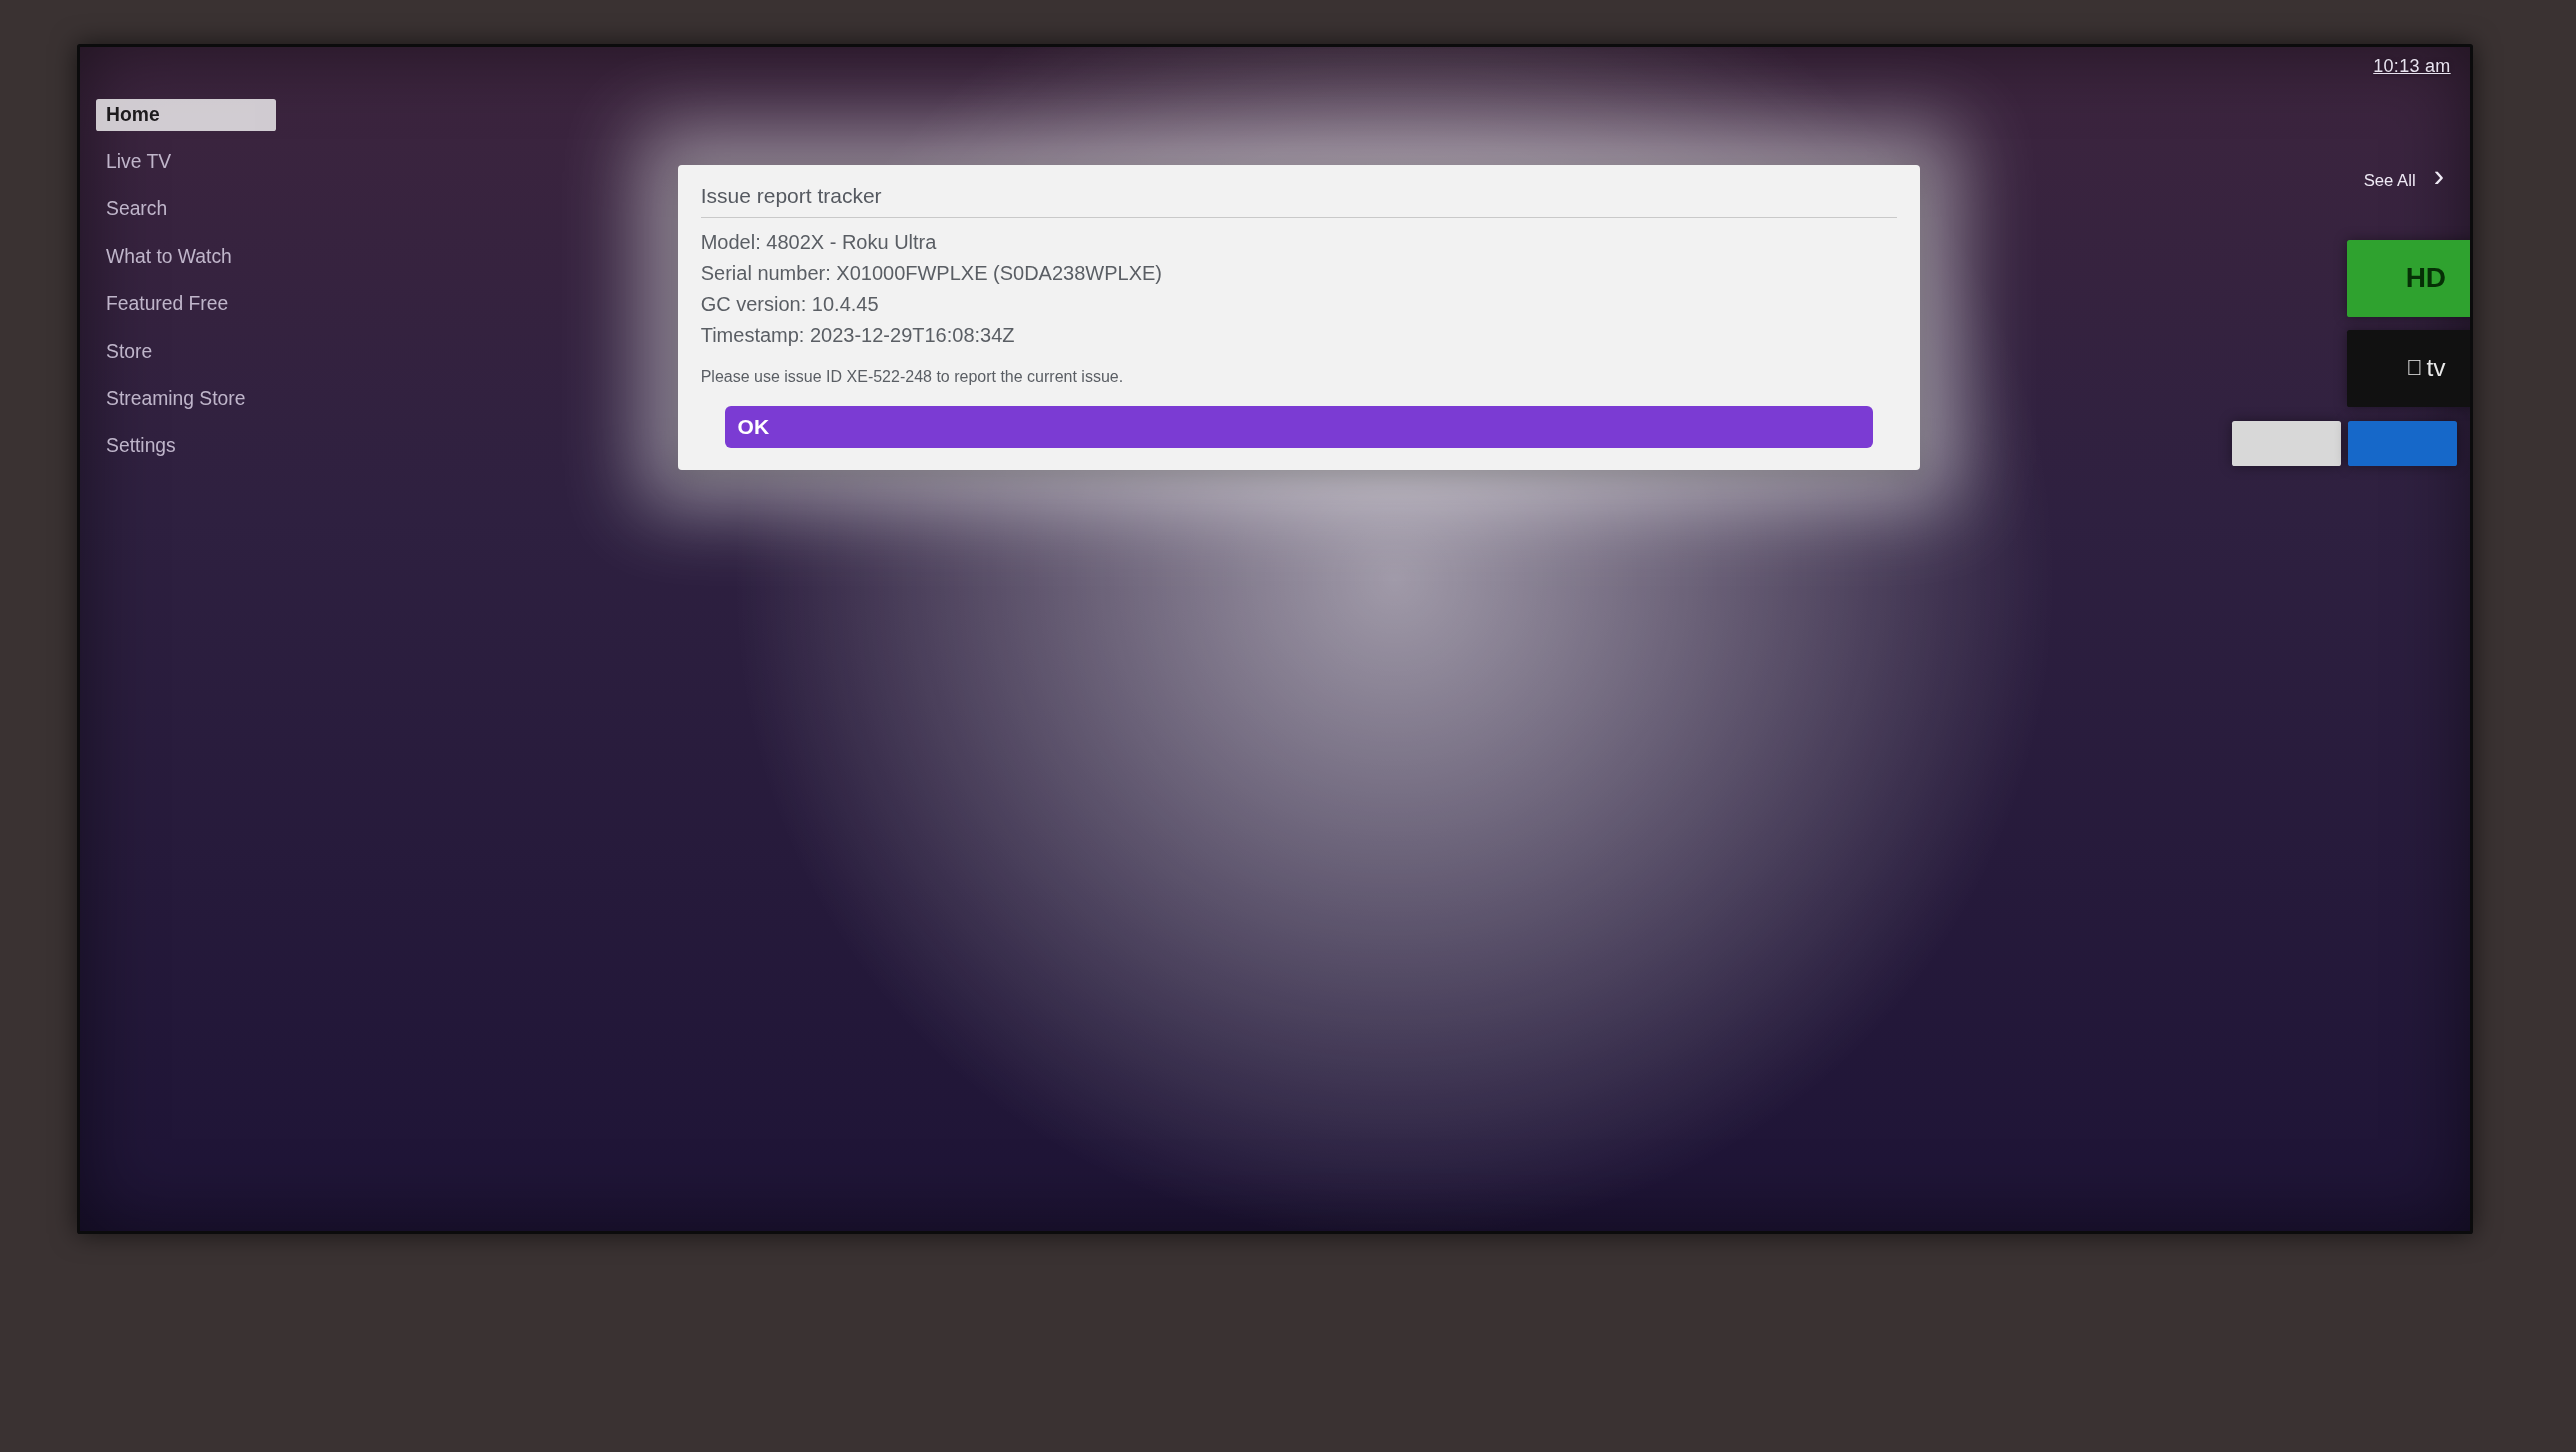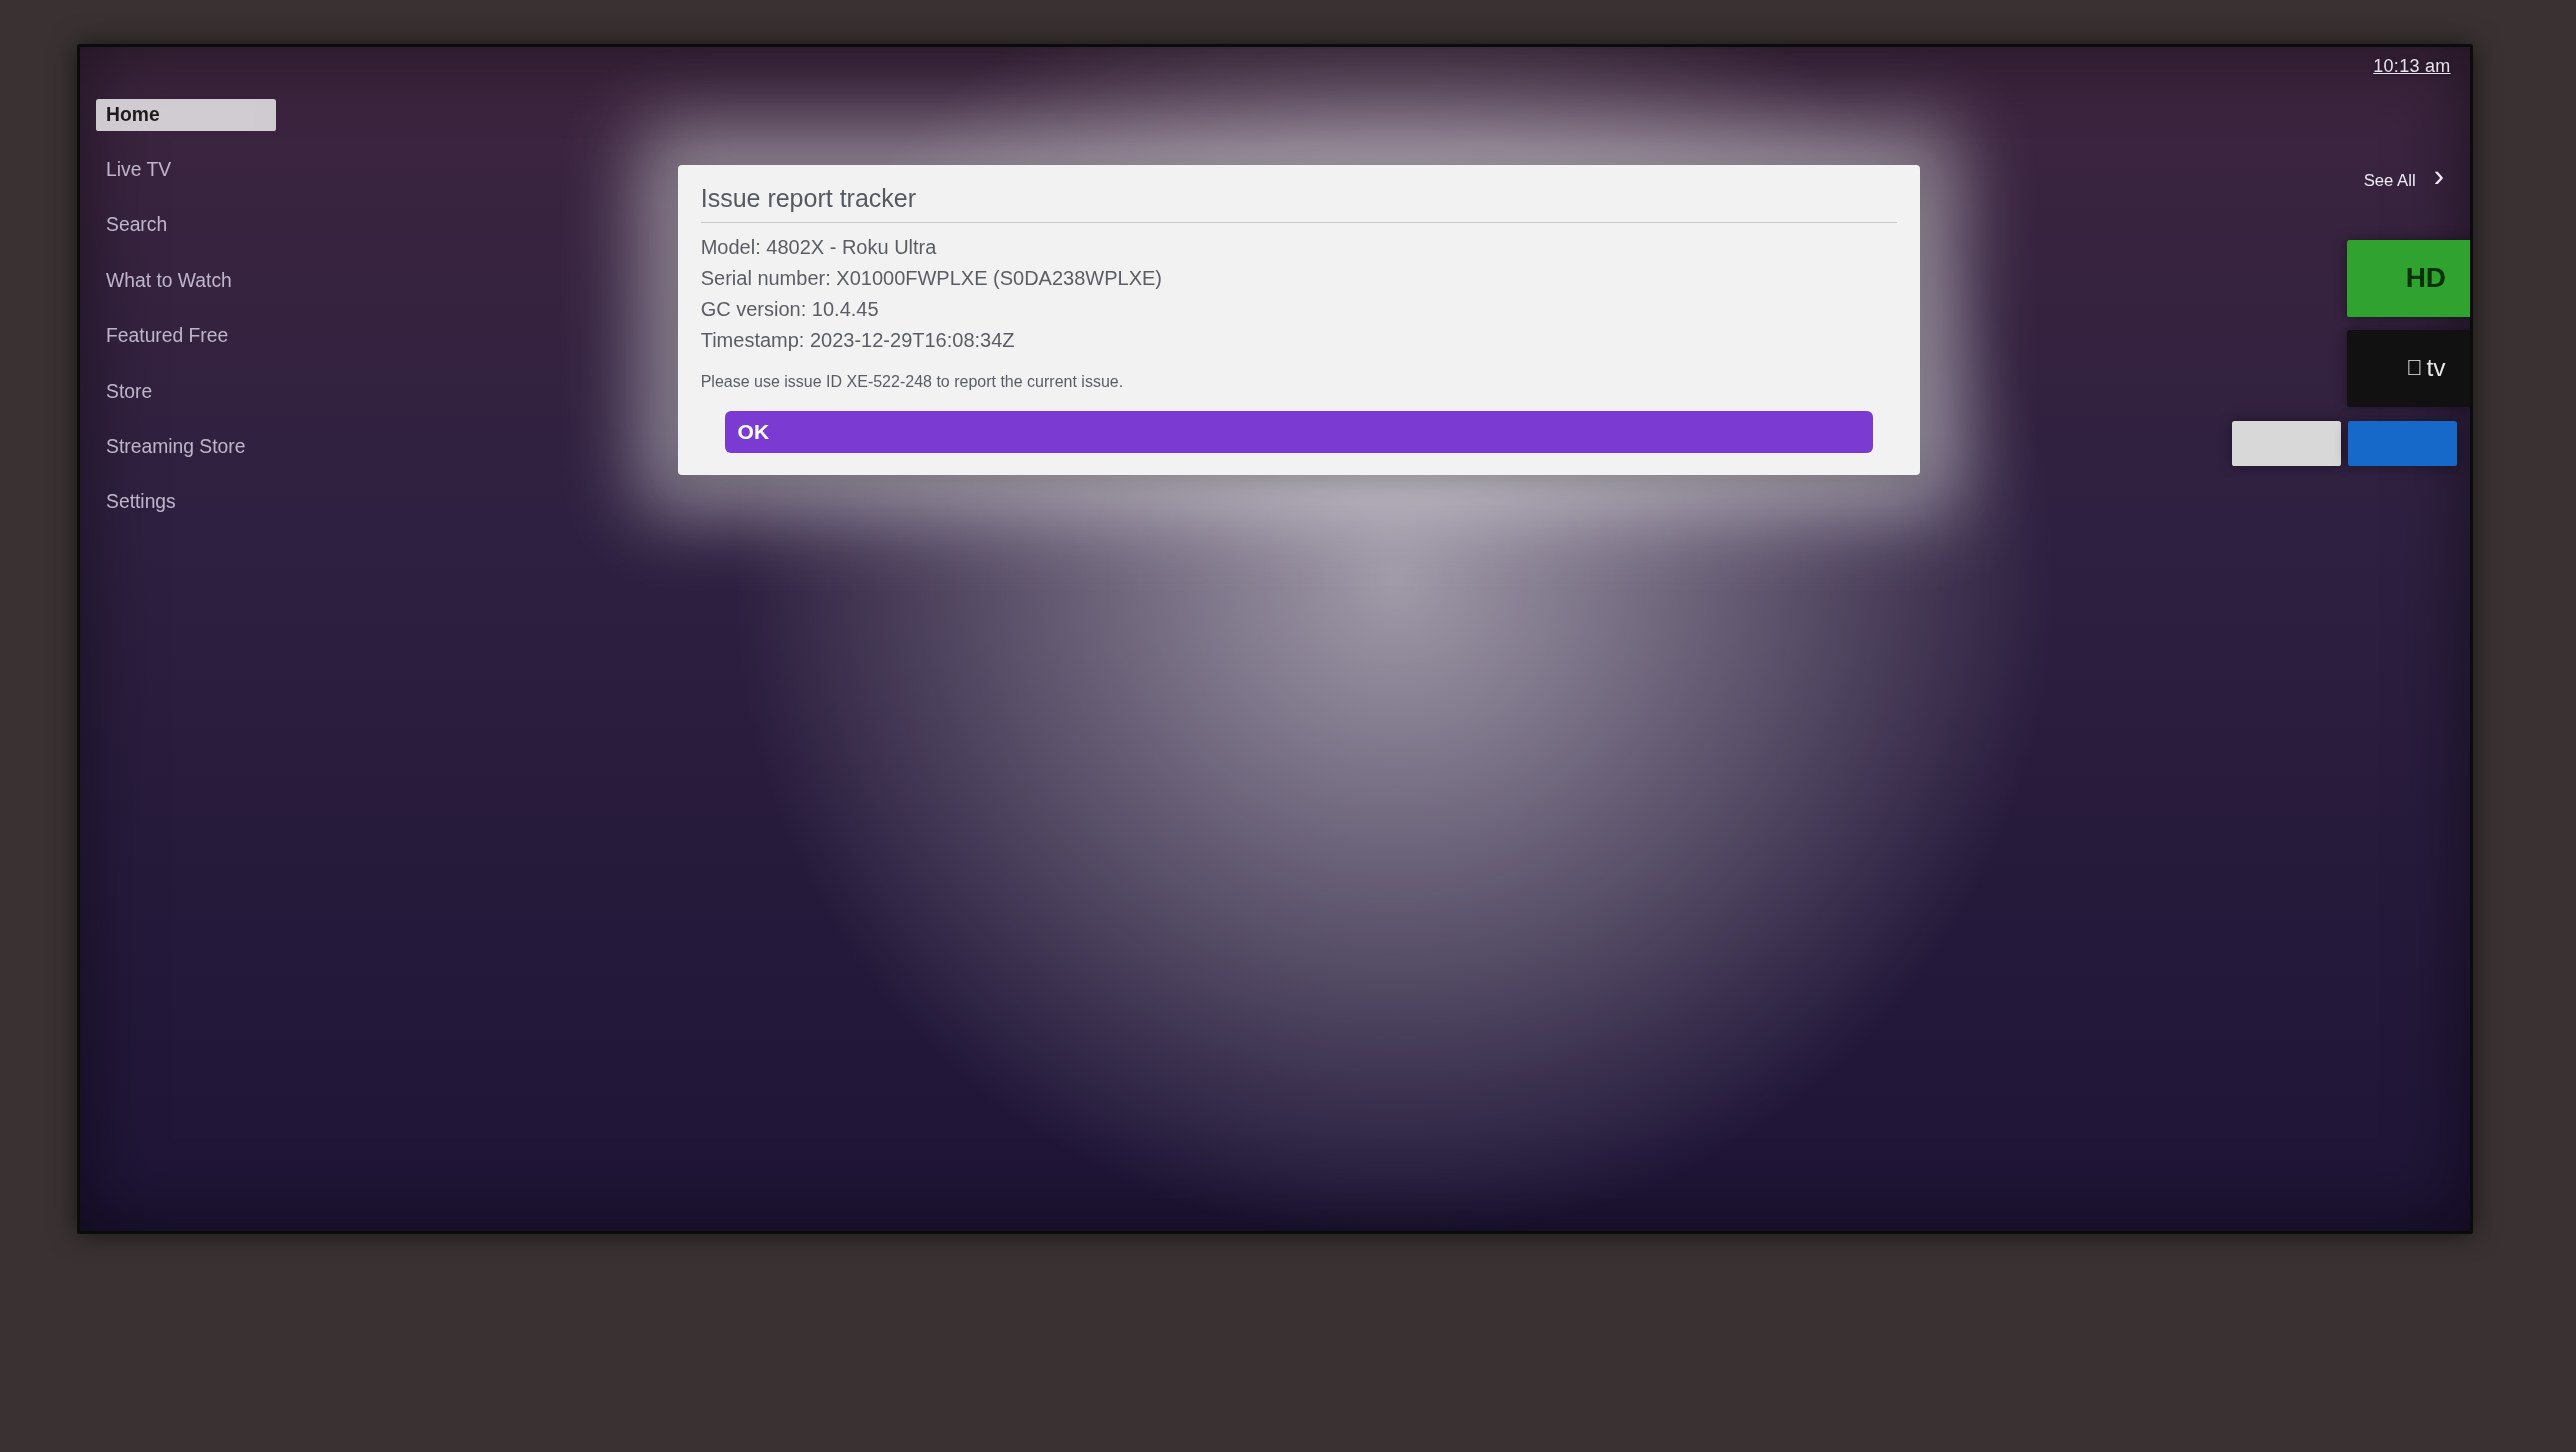--- a/index.html
+++ b/index.html
@@ -34,21 +34,21 @@
     text-decoration: underline;
   }
 
   
   .sidebar {
     position: absolute;
     left: 15.5px; top: 52px;
     width: 180px;
     display: flex;
     flex-direction: column;
-    gap: 23px;
+    gap: 15px;
   }
   .sidebar-item {
     color: #cfc6da;
     font-size: 19.3px;
     padding: 5.2px 10.3px;
     border-radius: 2.6px;
     opacity: 0.9;
     white-space: nowrap;
   }
   .sidebar-item.selected {
@@ -91,21 +91,21 @@
     position: absolute;
     left: 25%; top: 10%;
     width: 52%;
     background: #f2f2f2;
     border-radius: 3.9px;
     padding: 19.3px 23px 22px 23px;
     box-shadow: 0 0 77px 39px rgba(255,255,255,0.45), 0 5.2px 26px rgba(0,0,0,0.5);
     color: #555;
   }
   .dialog-title {
-    font-size: 25px;
+    font-size: 21px;
     font-weight: 400;
     color: #555960;
     margin-bottom: 9px;
   }
   .dialog hr {
     border: none; border-top: 0.6px solid #c9c9c9;
     margin-bottom: 9px;
   }
   .info-line {
     font-size: 20px;

